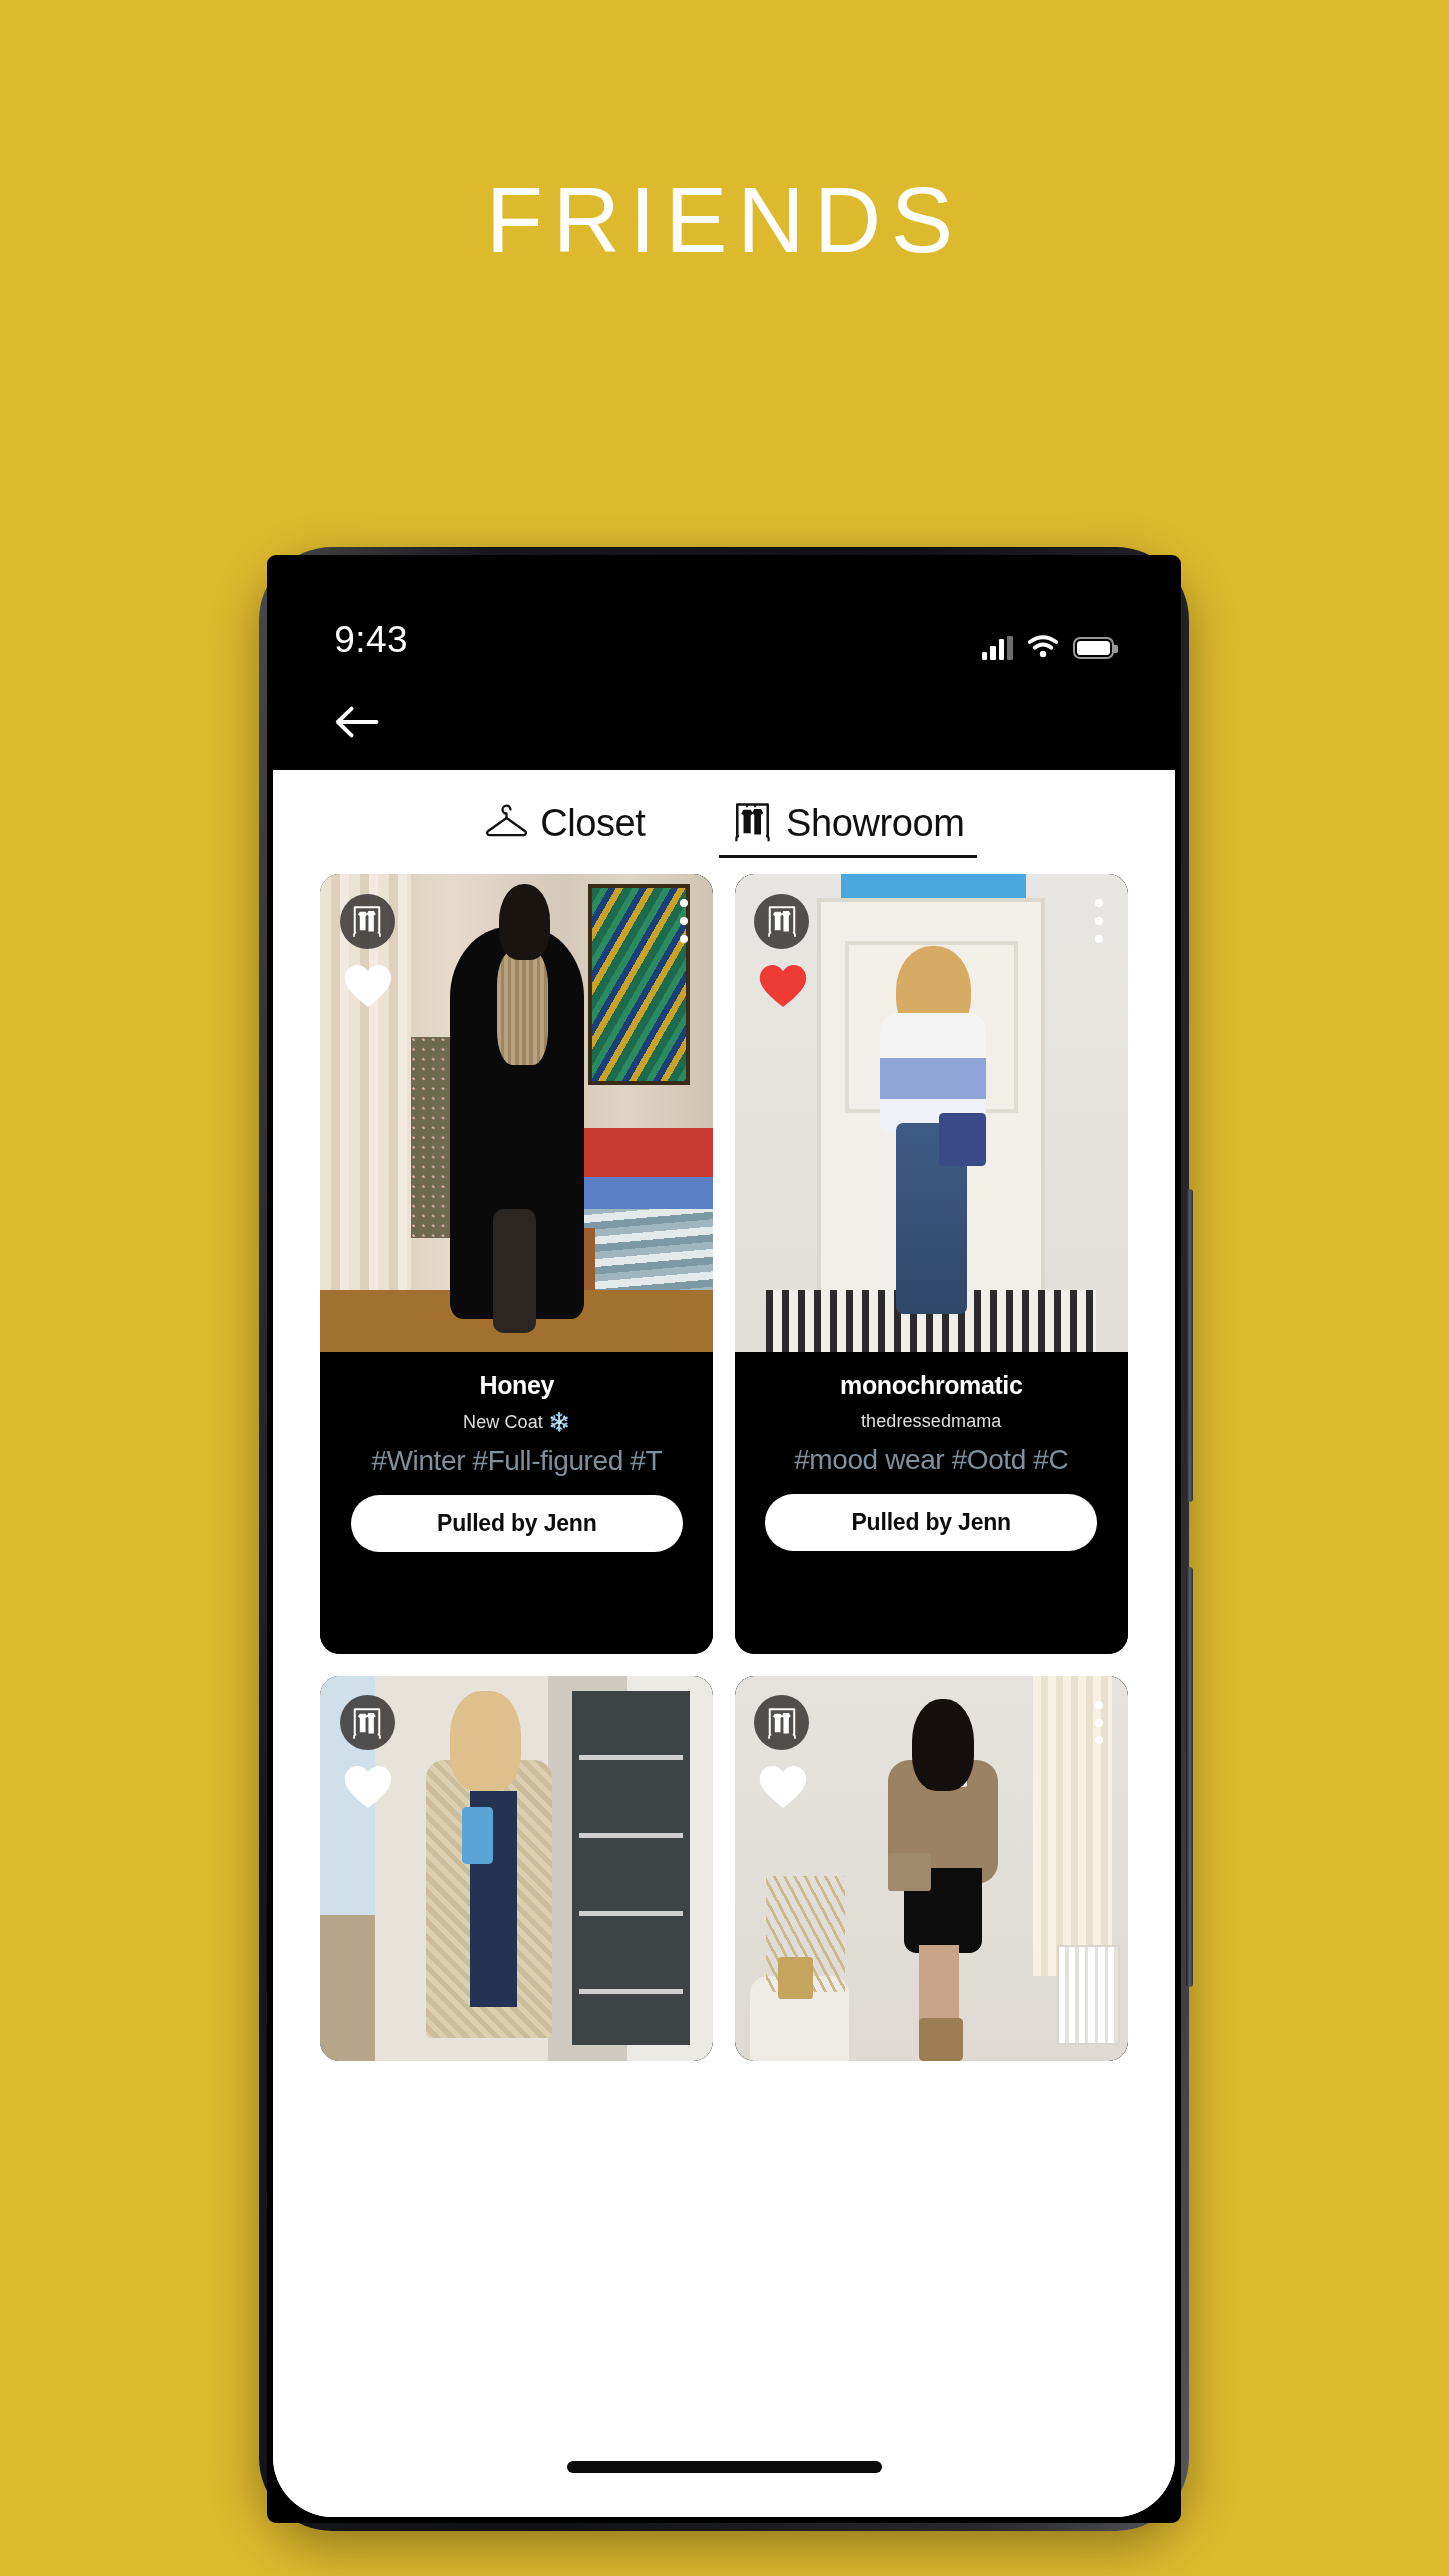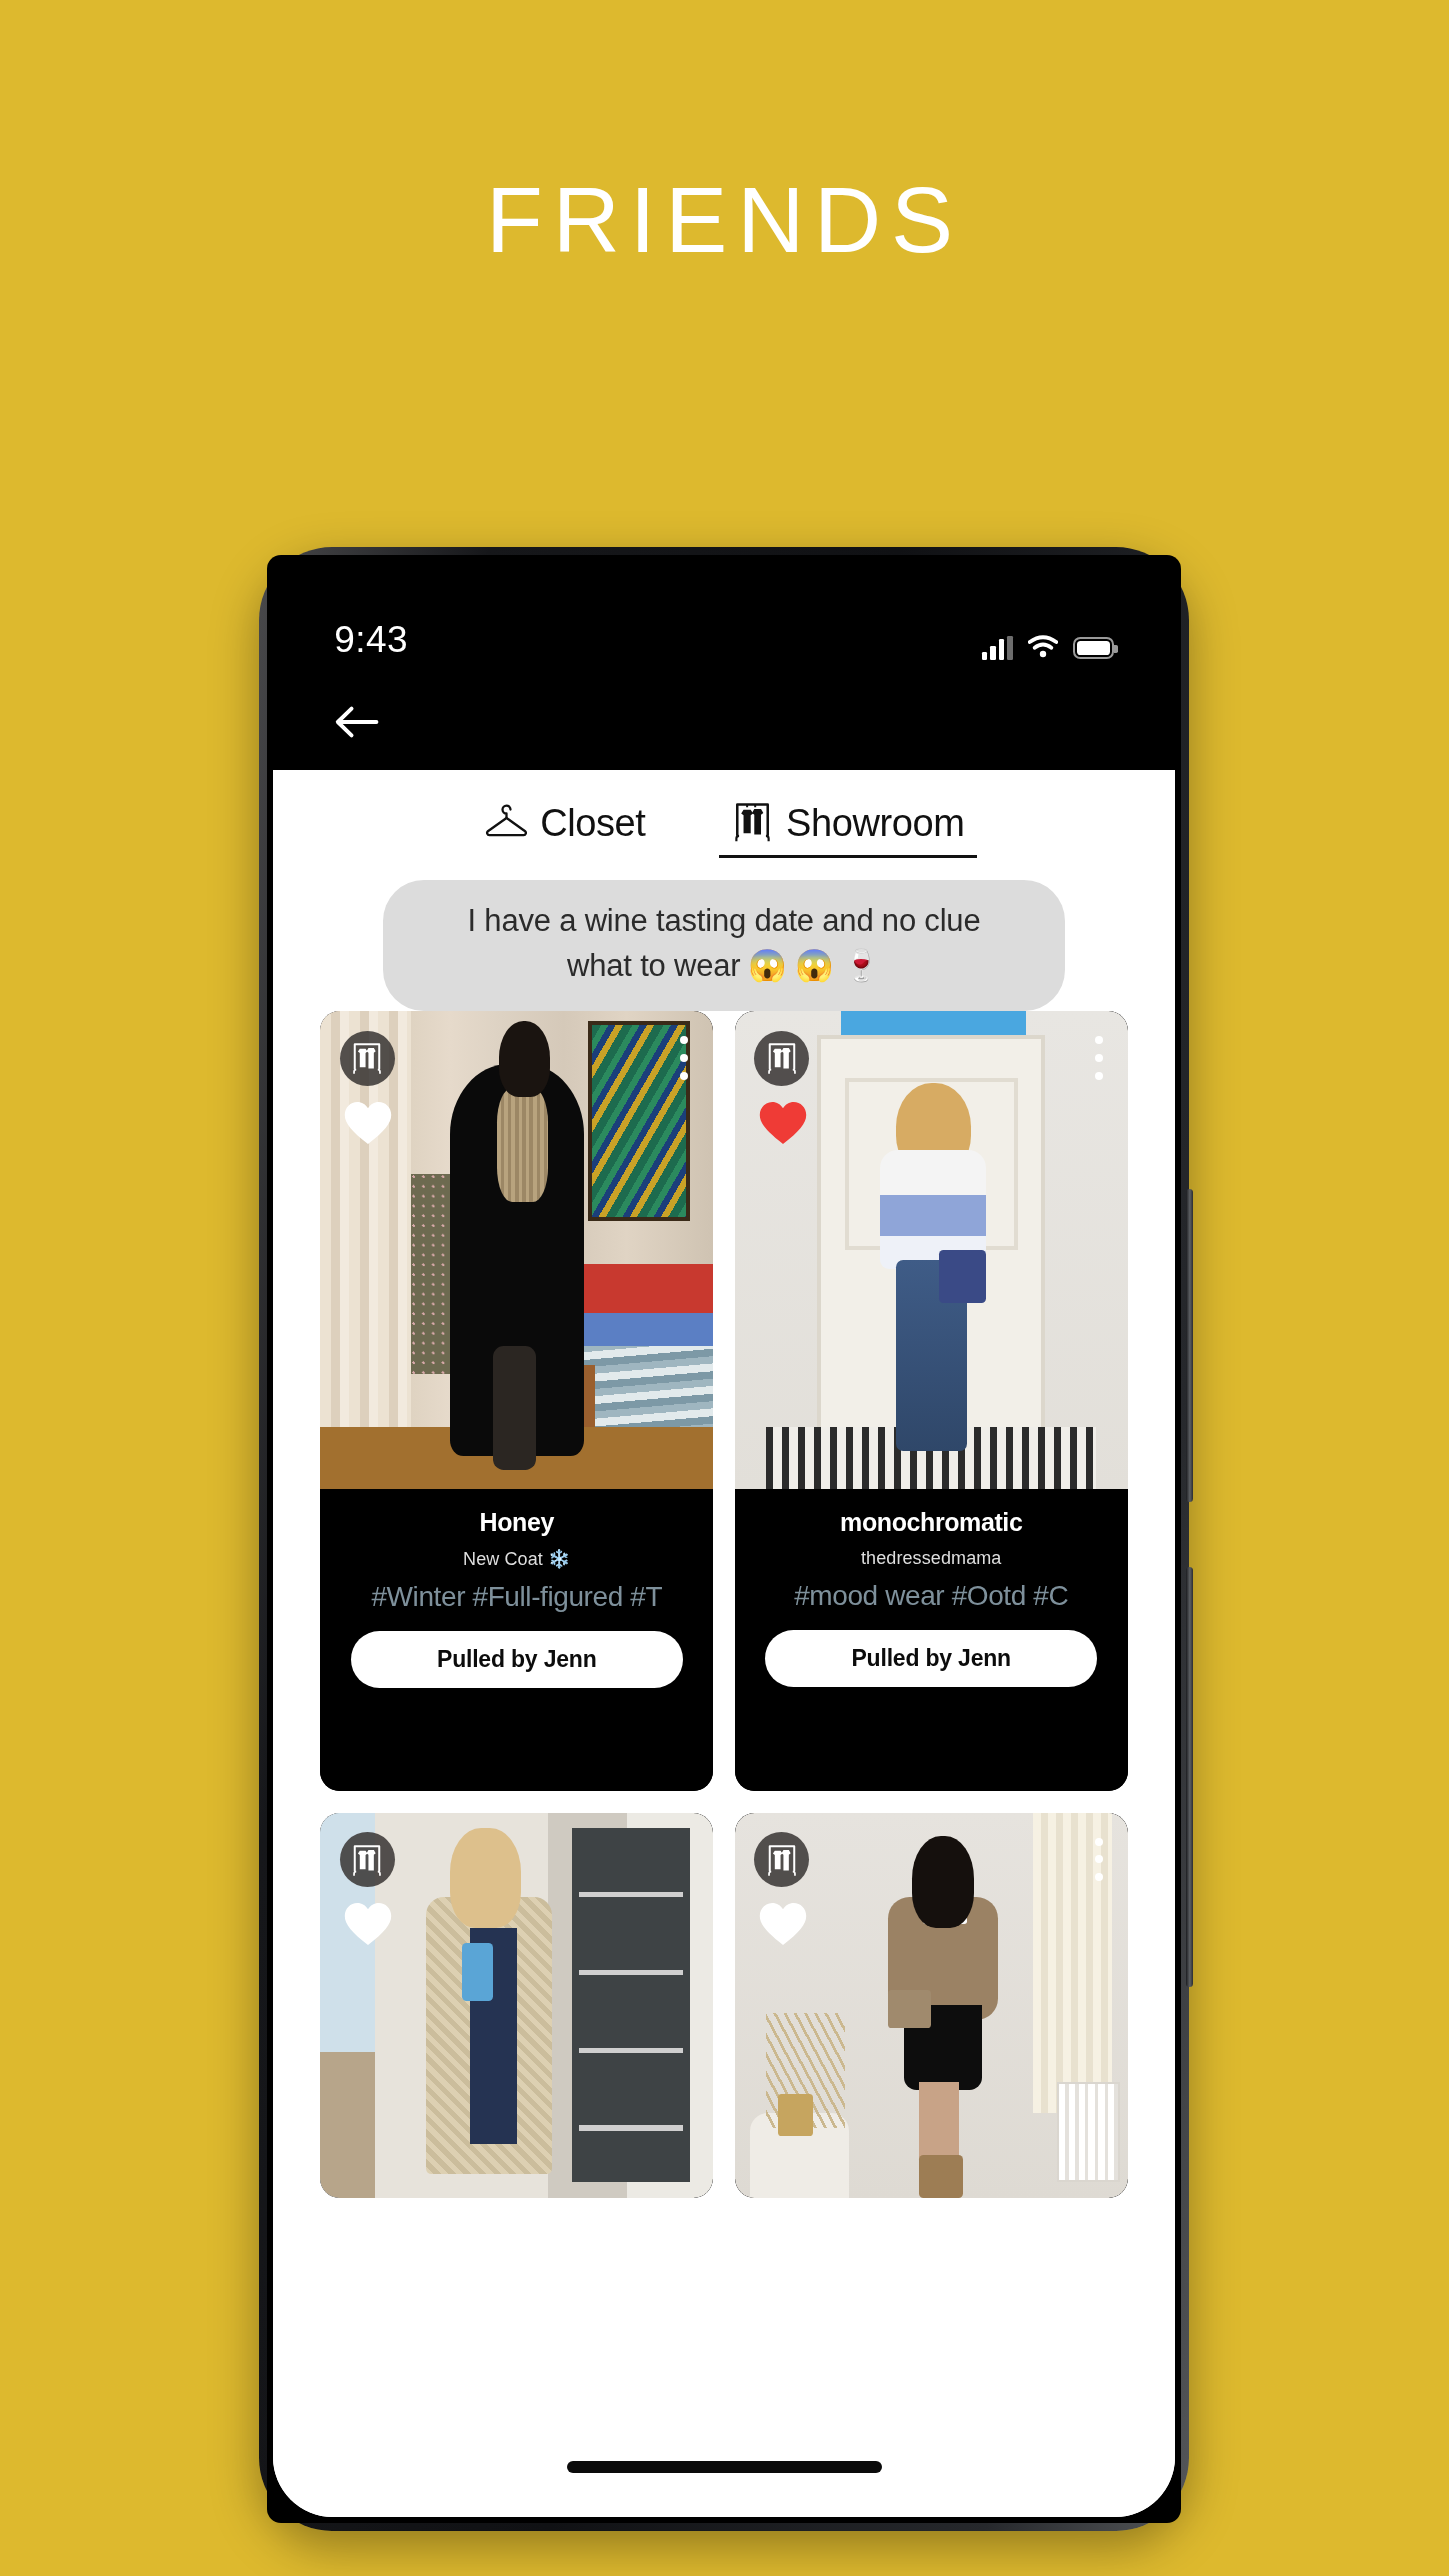--- a/index.html
+++ b/index.html
@@ -41,21 +41,21 @@
     width: 930px;
     height: 1984px;
     border-radius: 73px;
     background: linear-gradient(100deg, #4a4a4c 0%, #16171a 18%, #101114 50%, #26282c 84%, #55575a 100%);
     padding: 8px;
     box-shadow: 0 16px 47px rgba(0,0,0,0.34);
   }
   .phone-inner-edge {
     width: 100%;
     height: 100%;
-    border-radius: 14px;
+    border-radius: 9px;
     background: #000000;
     padding: 6.3px;
     position: relative;
   }
   .screen {
     width: 100%;
     height: 100%;
     border-radius: 60px;
     background: #000000;
     overflow: hidden;
@@ -455,26 +455,20 @@
                 <path d="M9 41 a3 3 0 0 0 -3 3 v3 M39 41 a3 3 0 0 1 3 3 v3" stroke="#111" stroke-width="2.4" fill="none"></path>
                 <path d="M18 6 v3 M27 6 v3" stroke="#111" stroke-width="2.2"></path>
                 <path d="M14 12 h8 l2.6 4 -2.6 2 v20 h-8 v-20 l-2.6 -2 Z" fill="#111"></path>
                 <path d="M26 11 h7.5 l2.6 4.6 -2.6 2 v22 h-7.5 v-22 l-2.6 -2 Z" fill="#111"></path>
               </svg>
             </span>
             <span class="tab-label">Showroom</span>
           </div>
         </div>
 
-        <div class="prompt-wrap">
-          <div class="prompt-bubble">
-            <div>I have a wine tasting date and no clue</div>
-            <div>what to wear 😱 😱 🍷</div>
-          </div>
-        </div>
 
 
         <div class="grid">
 
           <div class="card tall">
             <div class="card-photo">
               <div class="scene s1">
                 <div class="curtain"></div>
                   <div class="wallart"></div>
                 <div class="bed"></div>

